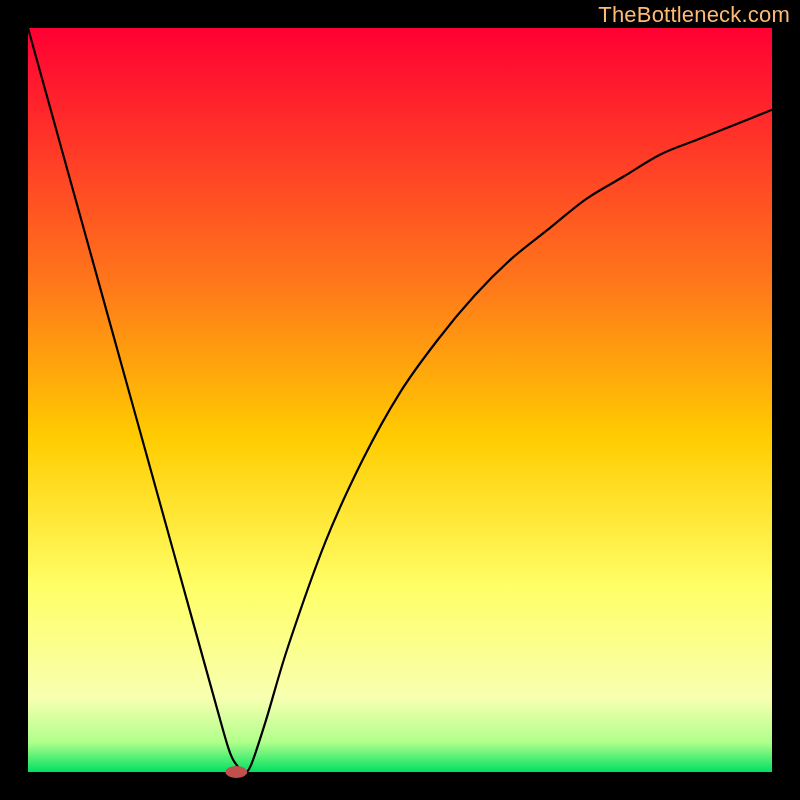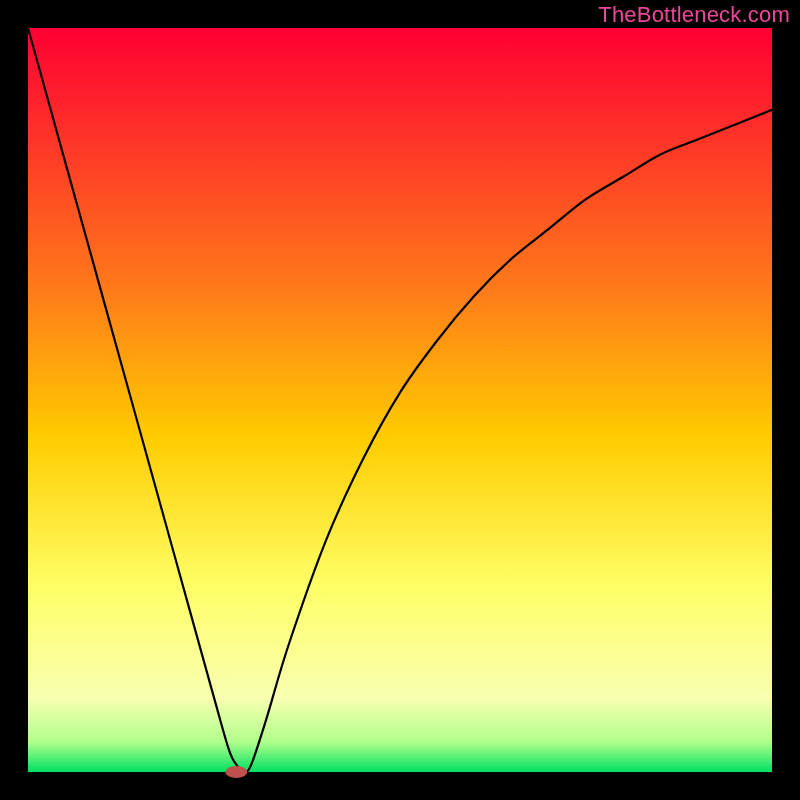--- a/index.html
+++ b/index.html
@@ -13,21 +13,21 @@
   .frame {
     width: 800px;
     height: 800px;
     background: #000;
     position: relative;
   }
   .watermark {
     position: absolute;
     top: 2px;
     right: 10px;
-    color: #ec4899;
+    color: #fdba74;
     font-size: 22px;
     font-weight: 500;
     letter-spacing: 0.2px;
     z-index: 10;
   }
   svg { display: block; }
 </style>
 </head>
 <body>
 

